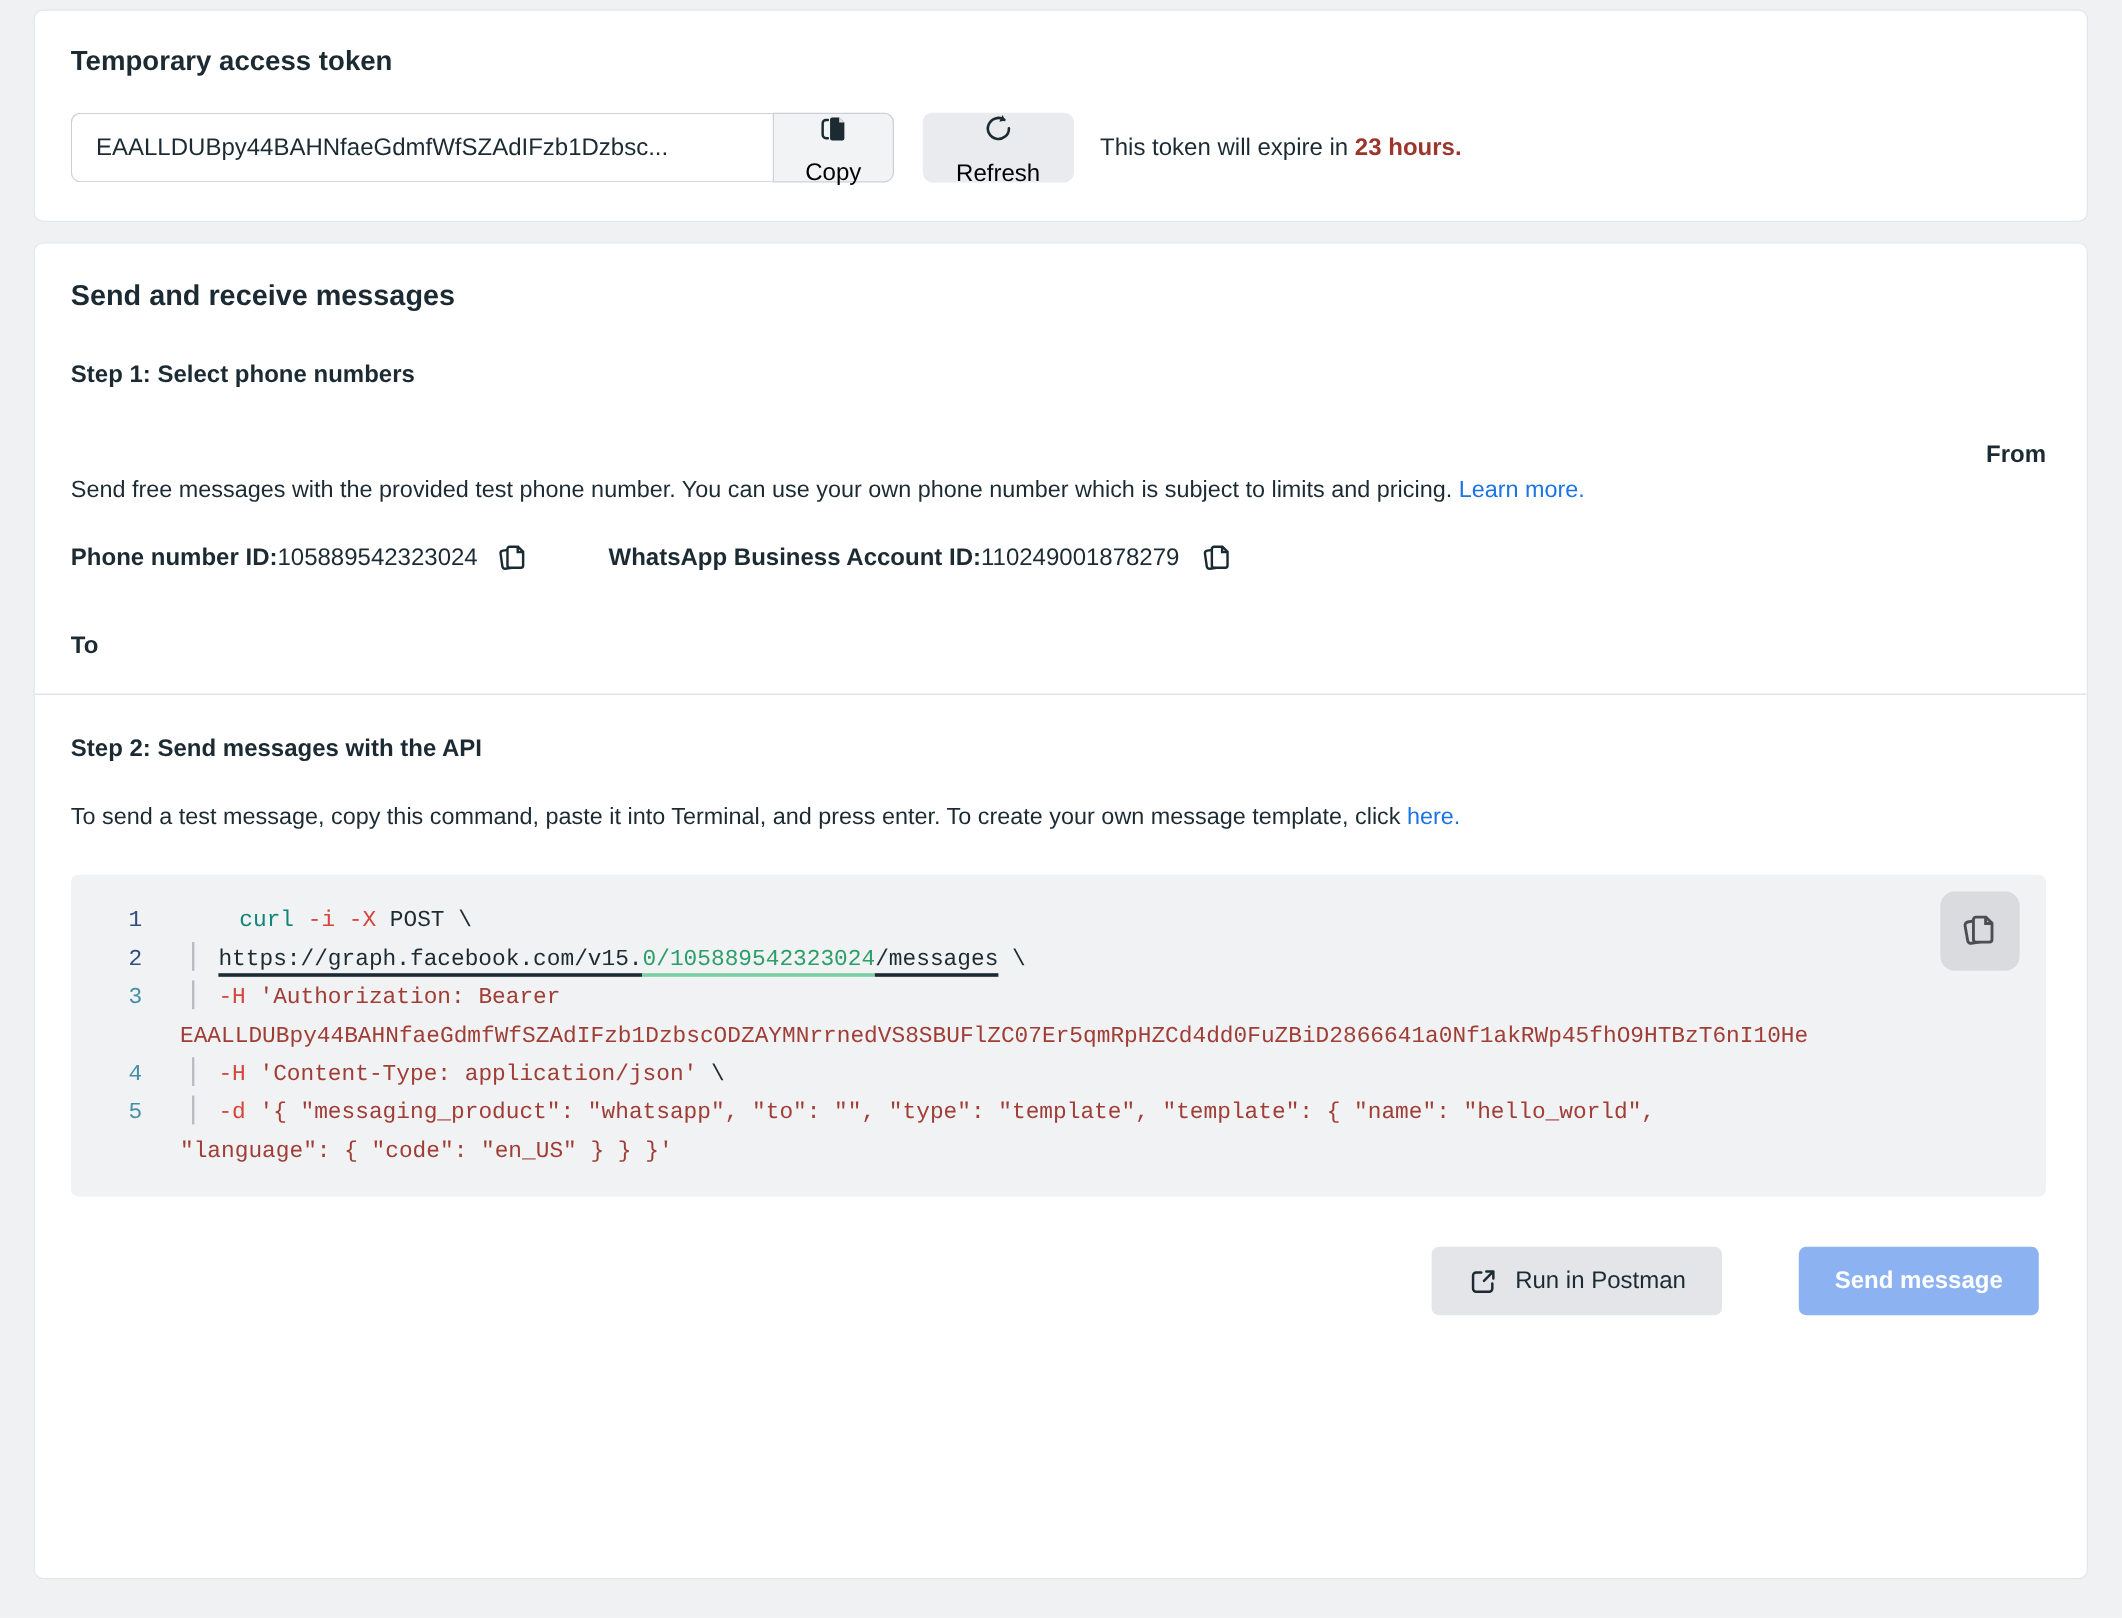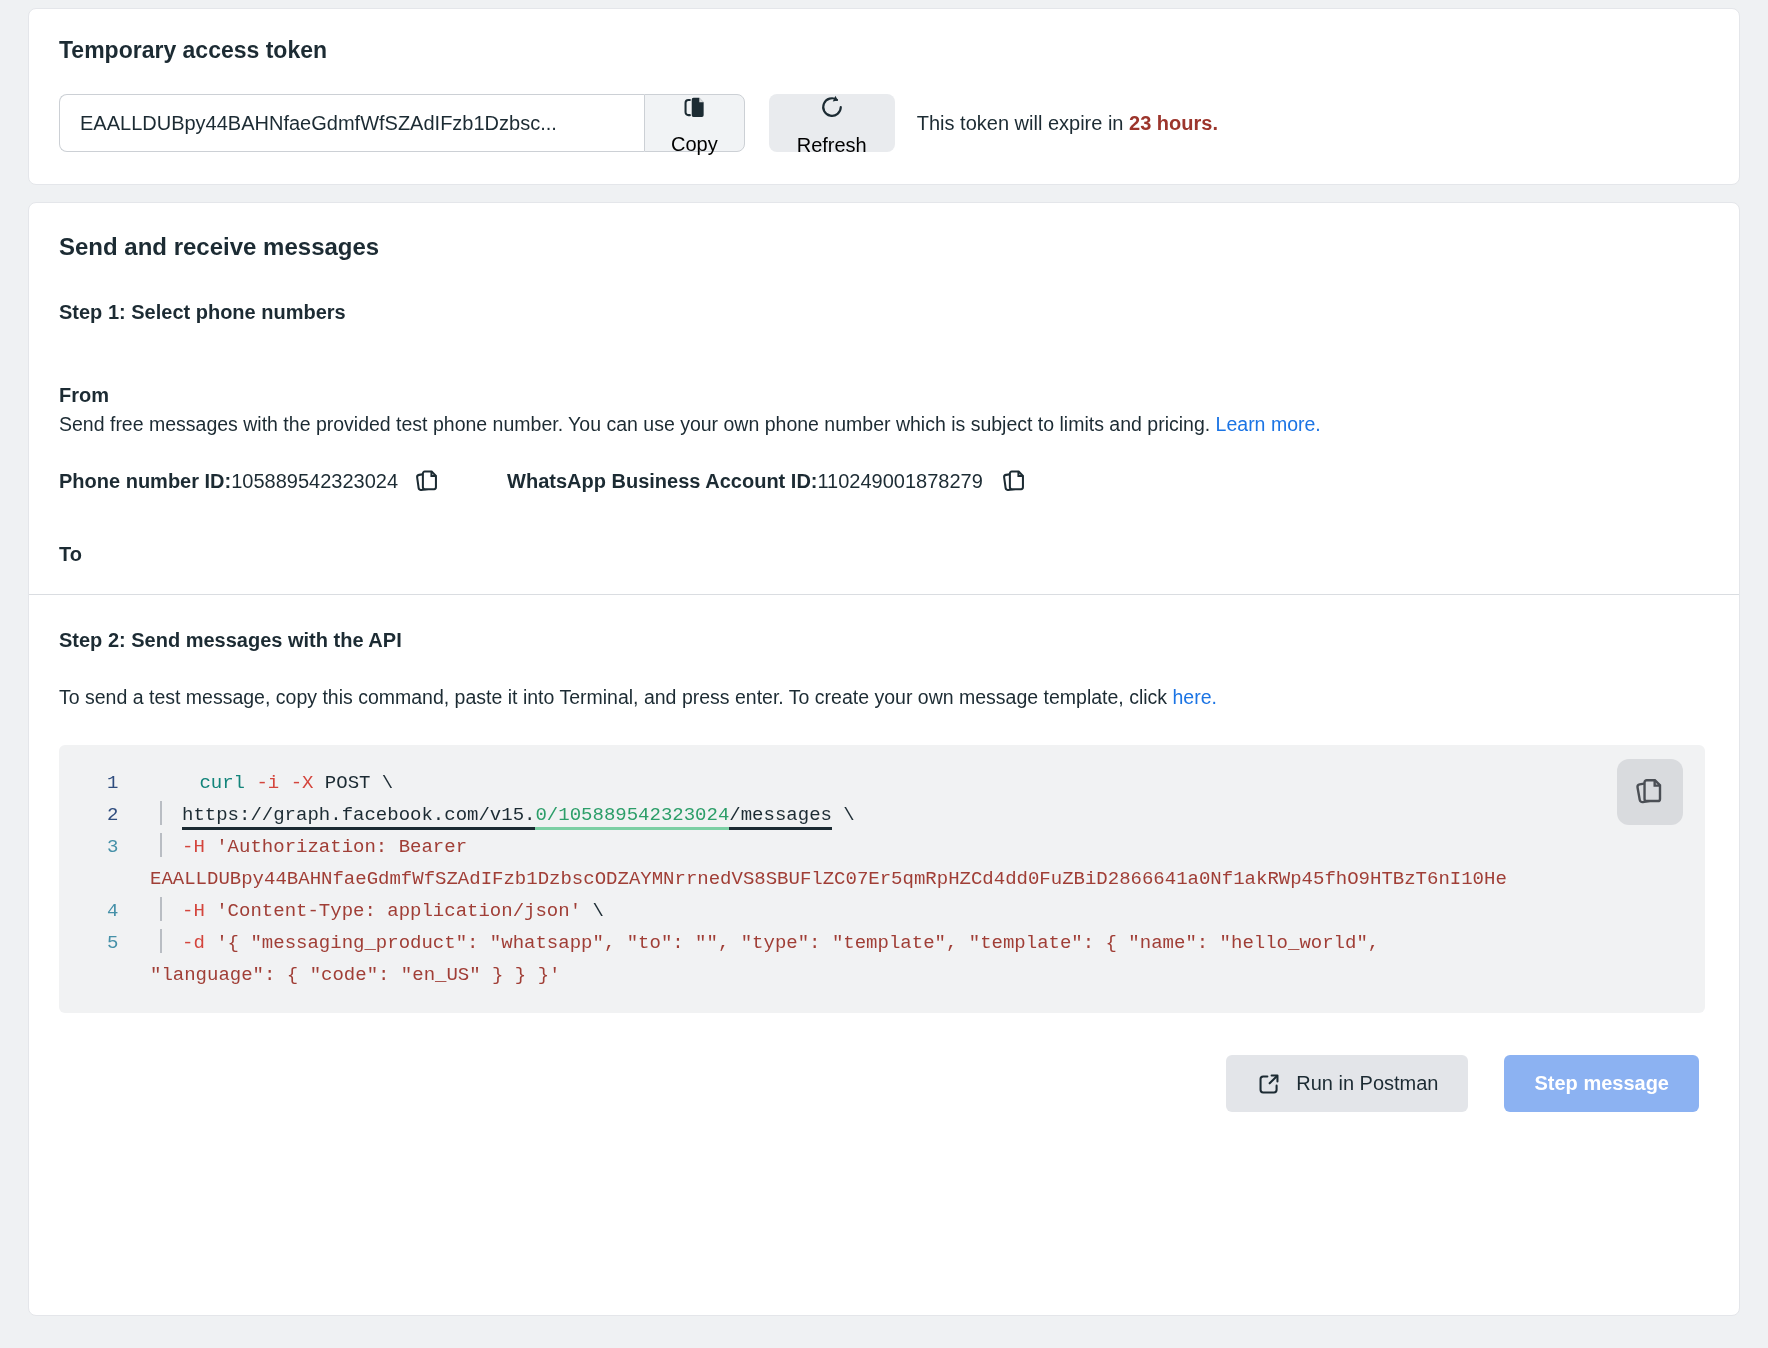--- a/index.html
+++ b/index.html
@@ -43,21 +43,21 @@
   .cl-bar { display:inline-block; width:2px; height:24px; background:#b9bdc3; margin:0 20px -5px 10px; }
   .seg-cmd { color:#12847a;margin-left:38px; }
   .seg-flag { color:#d4453c; }
   .seg-str { color:#a03e36; }
   .seg-plain { color:#1c2b33; }
   .seg-url-dark { color:#1c2b33; border-bottom:3px solid #1c2b33; padding-bottom:1px; }
   .seg-url-green { color:#2c9e69; border-bottom:3px solid #7ccfa4; padding-bottom:1px; }
   .code-copy-btn { position:absolute; top:14px; right:22px; width:66px; height:66px; border:none; border-radius:12px; background:#d9dbde; display:flex; align-items:center; justify-content:center; cursor:pointer; }
 
   
-  .actions { display:flex; justify-content:flex-end; align-items:flex-end; gap:36px; margin-top:42px; }
+  .actions { display:flex; justify-content:flex-end; align-items:flex-end; gap:64px; margin-top:42px; }
   .postman-btn { height:57px; border:none; border-radius:6px; background:#e3e5e9; display:flex; align-items:center; gap:14px; padding:0 30px; font-size:20px; color:#1c2b33; font-family:"Liberation Sans",sans-serif; cursor:pointer; }
   .send-btn { height:57px; border:none; border-radius:6px; background:#8cb2f2; color:#fff; font-weight:bold; font-size:20px; padding:0 30px; font-family:"Liberation Sans",sans-serif; cursor:default; margin-right:6px; }
 
   svg { display:block; }
 </style>
 </head>
 <body>
 
 <div class="card card1">
   <div class="h1">Temporary access token</div>
@@ -86,21 +86,21 @@
       <span>This token will expire in </span><b>23 hours.</b>
     </div>
   </div>
 </div>
 
 <div class="card card2">
   <div class="h1" style="font-size:24px;">Send and receive messages</div>
 
   <div class="h2" style="margin-top:40px;">Step 1: Select phone numbers</div>
 
-  <div class="h2" style="margin-top:60px;">From</div>
+  <div class="h2" style="margin-top:44px;text-align:right;">From</div>
   <div class="body-text" style="margin-top:6px;">
     <span>Send free messages with the provided test phone number. You can use your own phone number which is subject to limits and pricing. </span><a class="link">Learn more.</a>
   </div>
 
 
   <div class="ids-row">
     <span class="label">Phone number ID: </span>
     <span>105889542323024</span>
     <button class="icon-btn" style="margin-left:16px;">
       <span>
@@ -182,15 +182,15 @@
     <button class="postman-btn">
       <span>
         <svg width="26" height="26" viewBox="0 0 24 24">
           <path d="M10.5 5 H6.6 A2.4 2.4 0 0 0 4.2 7.4 V17.4 A2.4 2.4 0 0 0 6.6 19.8 H16.6 A2.4 2.4 0 0 0 19 17.4 V13.5" fill="none" stroke="#1c2b33" stroke-width="1.9" stroke-linecap="round"></path>
           <path d="M14.4 4.2 h5.4 v5.4" fill="none" stroke="#1c2b33" stroke-width="1.9" stroke-linecap="round" stroke-linejoin="round"></path>
           <path d="M19.4 4.6 L12.6 11.4" stroke="#1c2b33" stroke-width="1.9" stroke-linecap="round"></path>
         </svg>
       </span>
       <span>Run in Postman</span>
     </button>
-    <button class="send-btn">Step message</button>
+    <button class="send-btn">Send message</button>
   </div>
 </div>
 
 </body></html>

